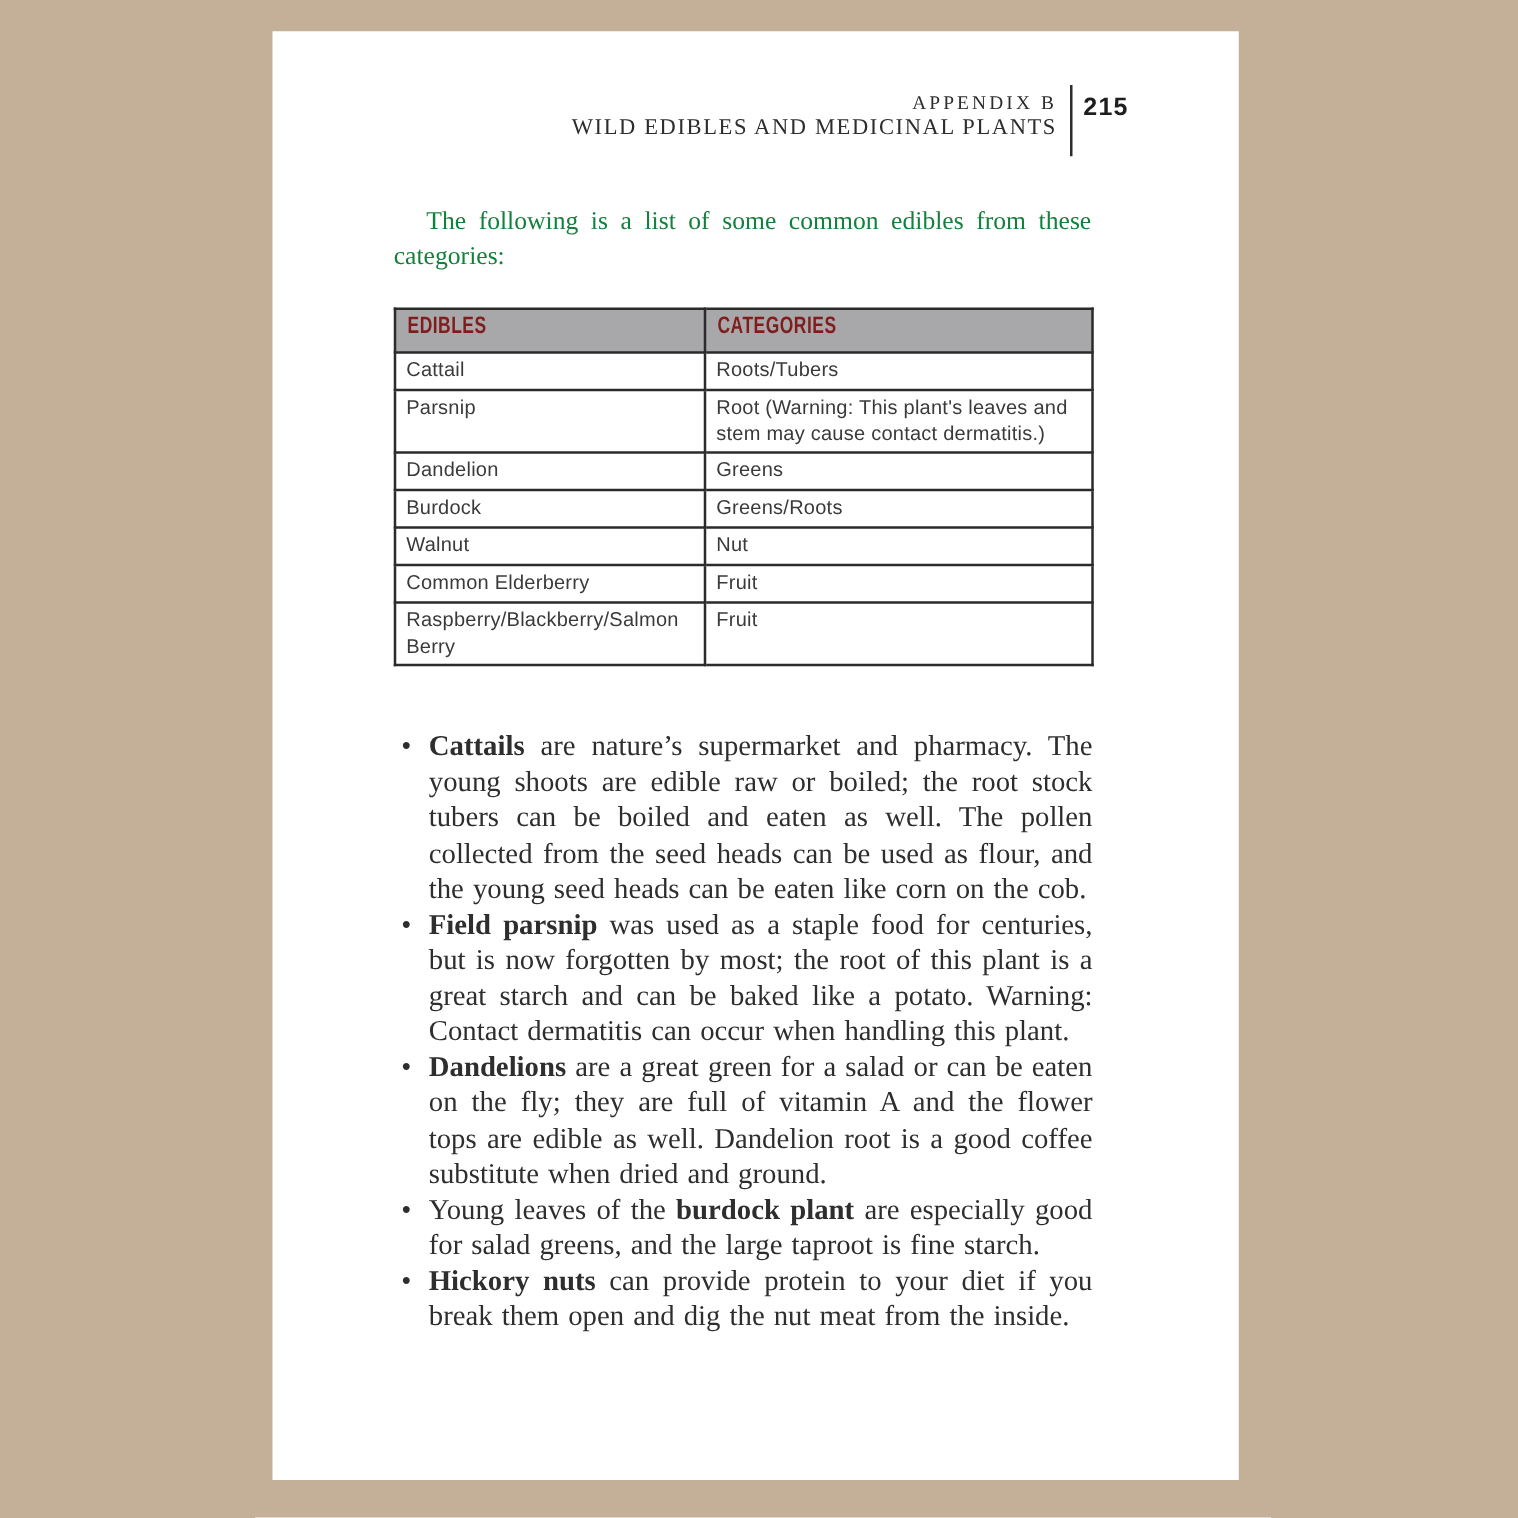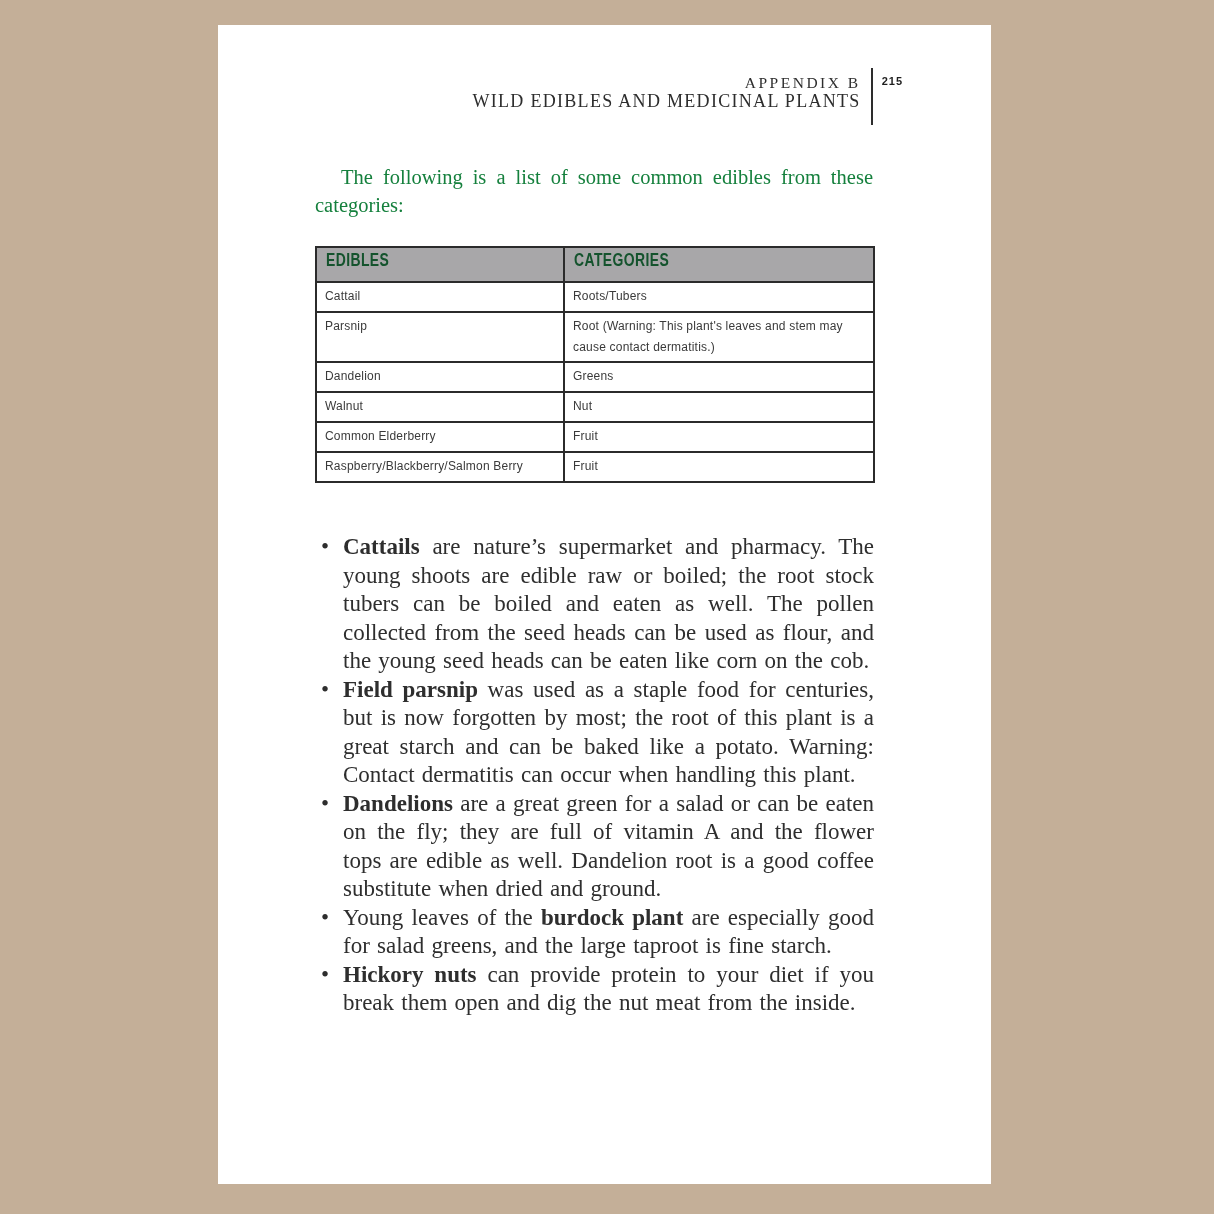--- a/index.html
+++ b/index.html
@@ -44,21 +44,21 @@
     line-height: 19px;
   }
   .runhead-rule {
     width: 2px;
     height: 57px;
     background: #2d2d2d;
   }
   .runhead-page {
     font-family: "Liberation Sans", sans-serif;
     font-weight: 700;
-    font-size: 11px;
+    font-size: 20px;
     letter-spacing: 1px;
     color: #1e1e1e;
     padding-left: 9px;
     padding-top: 7px;
   }
   
   .column {
     margin-left: 97px;
     width: 558px;
   }
@@ -79,36 +79,36 @@
     font-family: "Liberation Sans", sans-serif;
     color: #3a3a3a;
     table-layout: fixed;
   }
   table.edibles td, table.edibles th {
     border: 2px solid #2b2b2b;
     vertical-align: top;
   }
   table.edibles th {
     background: #a8a7a9;
-    color: #14532d;
+    color: #7f1d1d;
     text-align: left;
     height: 28px;
     padding: 3px 0 2px 9px;
     font-weight: 700;
   }
   th .condensed {
     display: inline-block;
     transform: scale(0.82, 1.12);
     transform-origin: 0 55%;
     font-size: 17px;
     letter-spacing: 0.5px;
     white-space: nowrap;
   }
   table.edibles td {
-    font-size: 12px;
+    font-size: 16px;
     line-height: 21px;
     padding: 3px 8px 3px 8px;
     height: 22px;
     letter-spacing: 0.2px;
     margin-left: 15px;
   }
   col.c1 { width: 248px; }
   col.c2 { width: 310px; }
   
   ul.notes {
@@ -170,20 +170,24 @@
         </tr>
         <tr>
           <td>Parsnip</td>
           <td>Root (Warning: This plant's leaves and stem may cause contact dermatitis.)</td>
         </tr>
         <tr>
           <td>Dandelion</td>
           <td>Greens</td>
         </tr>
         <tr>
+          <td>Burdock</td>
+          <td>Greens/Roots</td>
+        </tr>
+        <tr>
           <td>Walnut</td>
           <td>Nut</td>
         </tr>
         <tr>
           <td>Common Elderberry</td>
           <td>Fruit</td>
         </tr>
         <tr>
           <td>Raspberry/Blackberry/Salmon Berry</td>
           <td>Fruit</td>

